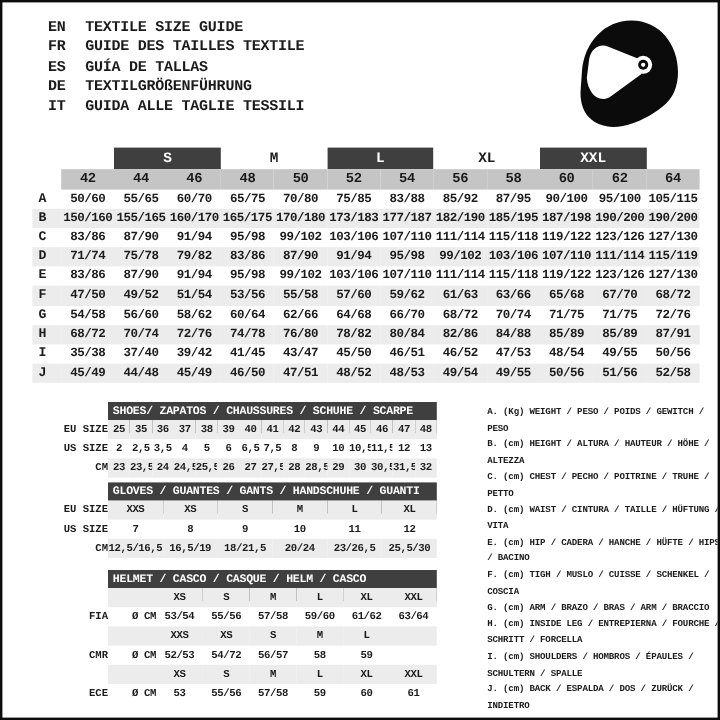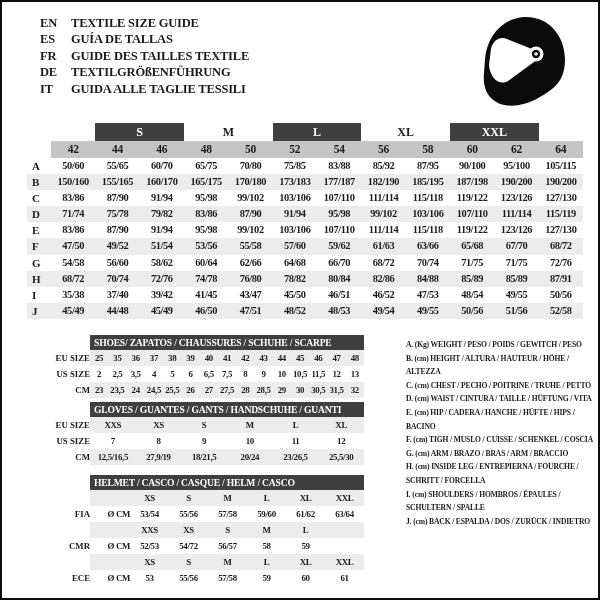--- a/index.html
+++ b/index.html
@@ -1,18 +1,18 @@
 <!DOCTYPE html>
 <html><head>
 <meta charset="utf-8">
 <style>
   html,body{margin:0;padding:0;background:#fff;}
   .page{position:relative;width:600px;height:600px;box-sizing:border-box;background:#fff;
         border:2px solid #0d0d0d;overflow:hidden;color:#1b1b1b;
-        font-family:Liberation Serif, serif;padding-left:20px;}
+        font-family:Liberation Mono, monospace;padding-left:20px;}
   
   .langs{position:absolute;left:38px;top:13px;}
   .lang-row{display:flex;font-weight:bold;font-size:12.5px;line-height:16.4px;letter-spacing:-0.2px;}
   .lang-code{width:31px;}
   
   .helmet-wrap{position:absolute;right:26px;top:10px;width:100px;height:100px;}
   
   .sizeTable{position:absolute;left:25px;top:121px;width:556px;display:grid;
              grid-template-columns:24px repeat(12,1fr);
              grid-template-rows:18px 17px repeat(10,16.1px);}
@@ -41,26 +41,26 @@
 <body>
 
 <div class="page" style="--dark: #3f3f3f; --strip: #c5c5c5; --stripe: #ececec;">
 
   <div class="langs">
       <div class="lang-row">
         <div class="lang-code">EN</div>
         <div class="lang-title">TEXTILE SIZE GUIDE</div>
       </div>
       <div class="lang-row">
+        <div class="lang-code">FR</div>
+        <div class="lang-title">GUIDE DES TAILLES TEXTILE</div>
+      </div>
+      <div class="lang-row">
         <div class="lang-code">ES</div>
         <div class="lang-title">GUÍA DE TALLAS</div>
-      </div>
-      <div class="lang-row">
-        <div class="lang-code">FR</div>
-        <div class="lang-title">GUIDE DES TAILLES TEXTILE</div>
       </div>
       <div class="lang-row">
         <div class="lang-code">DE</div>
         <div class="lang-title">TEXTILGRÖßENFÜHRUNG</div>
       </div>
       <div class="lang-row">
         <div class="lang-code">IT</div>
         <div class="lang-title">GUIDA ALLE TAGLIE TESSILI</div>
       </div>
     </div>
@@ -294,21 +294,21 @@
       <div class="bcell gray">XL</div>
       <div class="blabel">US SIZE</div>
       <div class="bcell">7</div>
       <div class="bcell">8</div>
       <div class="bcell">9</div>
       <div class="bcell">10</div>
       <div class="bcell">11</div>
       <div class="bcell">12</div>
       <div class="blabel">CM</div>
       <div class="bcell gray">12,5/16,5</div>
-      <div class="bcell gray">27,9/19</div>
+      <div class="bcell gray">16,5/19</div>
       <div class="bcell gray">18/21,5</div>
       <div class="bcell gray">20/24</div>
       <div class="bcell gray">23/26,5</div>
       <div class="bcell gray">25,5/30</div>
     </div>
   <div class="btable helmetT">
       <div class="btitle">HELMET / CASCO / CASQUE / HELM / CASCO</div>
       <div class="blabel"></div>
       <div class="bcell gray"></div>
       <div class="bcell gray">XS</div>

